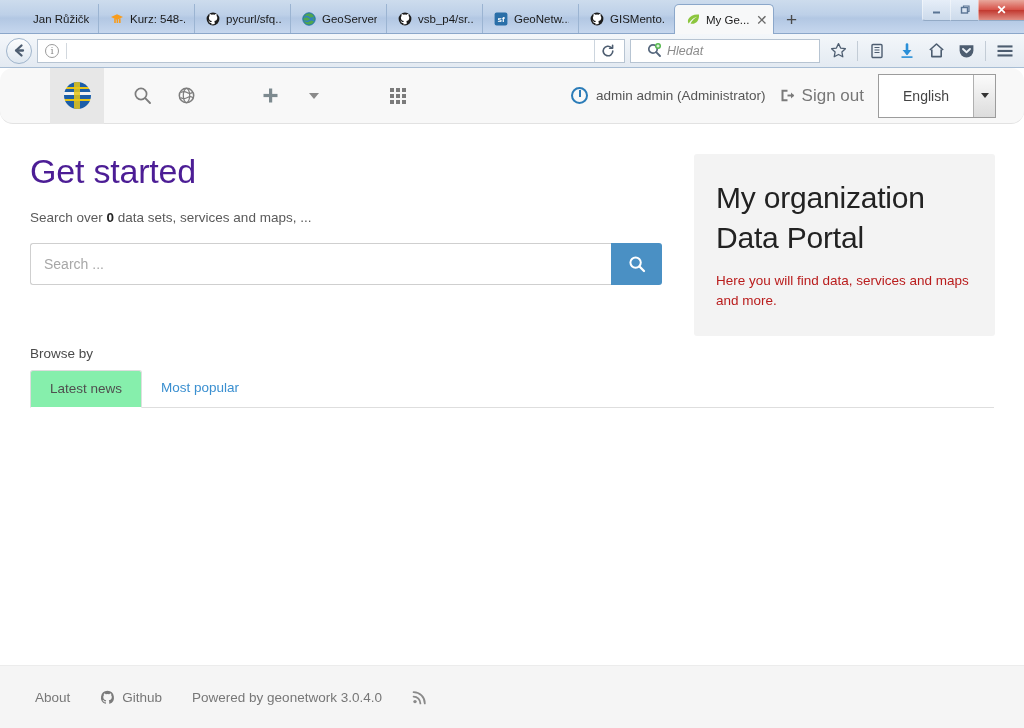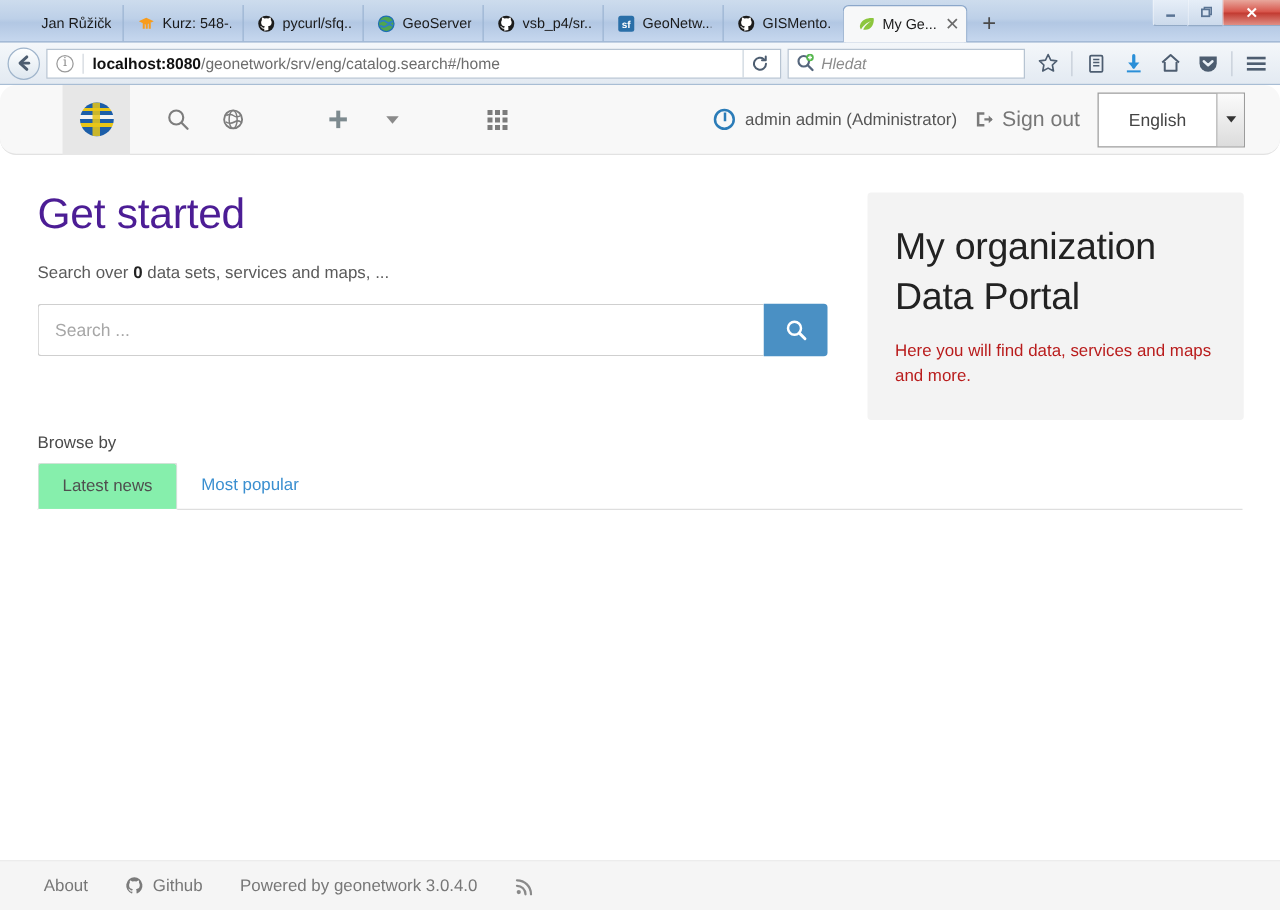--- a/index.html
+++ b/index.html
@@ -109,21 +109,21 @@
   .url-text { color: #6d6d6d; white-space: nowrap; }
   .url-text b { color: #111; font-weight: bold; }
   .reload {
     width: 26px; height: 22px; margin-left: auto;
     display: flex; align-items: center; justify-content: center;
     border-left: 1px solid #ccd5de; color: #4a5b6e; font-size: 14px;
   }
   .searchbar {
     width: 190px; height: 24px; background: #fff;
     border: 1px solid #b7c4d2; display: flex; align-items: center;
-    gap: 5px; padding: 0 6px; font-size: 12.5px;
+    gap: 5px; padding: 0 16px; font-size: 12.5px;
   }
   .search-ph { color: #8c8c8c; font-style: italic; }
   .navicons { display: flex; align-items: center; gap: 3px; }
   .nicon {
     width: 27px; height: 26px;
     display: flex; align-items: center; justify-content: center;
     color: #4d5d70; font-size: 15px;
   }
   .nav-sep { width: 1px; height: 20px; background: #c3ccd6; margin: 0 2px; }
 
@@ -262,21 +262,21 @@
     color: #3a8fd0; position: relative; top: 1px;
   }
   .gtab.active {
     color: #4f4f4f; background: #86efac;
     border: 1px solid #dedede; border-bottom: 1px solid #fff;
     border-radius: 3px 3px 0 0;
   }
 
   
   .gn-footer {
-    height: 40px; background: #f5f5f5; border-top: 1px solid #ececec;
+    height: 63px; background: #f5f5f5; border-top: 1px solid #ececec;
     display: flex; align-items: center; gap: 30px;
     padding-left: 35px;
   }
   .f-item {
     display: flex; align-items: center; gap: 7px;
     font-size: 13.5px; color: #777;
   }
   .rss-icon { color: #888; font-size: 15px; }
 
   svg { display: block; }
@@ -388,21 +388,20 @@
     <div class="backbtn">
       <svg width="15" height="15" viewBox="0 0 15 15">
           <path d="M9.5 2.5 L4 7.5 L9.5 12.5" fill="none" stroke="#4d5d70" stroke-width="2.3" stroke-linecap="round" stroke-linejoin="round"></path>
           <path d="M4.5 7.5 H11" stroke="#4d5d70" stroke-width="2.3" stroke-linecap="round"></path>
         </svg>
     </div>
 
     <div class="urlbar">
       <span class="info-icon">i</span>
       <span class="url-sep"></span>
-      <span class="url-text"><b>localhost:8080</b><span>/geonetwork/srv/eng/catalog.search#/home</span></span>
       <span class="reload">
         <svg width="14" height="14" viewBox="0 0 14 14">
             <path d="M11.8 7a4.8 4.8 0 1 1-1.5-3.5" fill="none" stroke="#4d5d70" stroke-width="1.6" stroke-linecap="round"></path>
             <path d="M11.6 1.2v3h-3" fill="none" stroke="#4d5d70" stroke-width="1.6" stroke-linecap="round" stroke-linejoin="round"></path>
           </svg>
       </span>
     </div>
 
     <div class="searchbar">
       <span>

